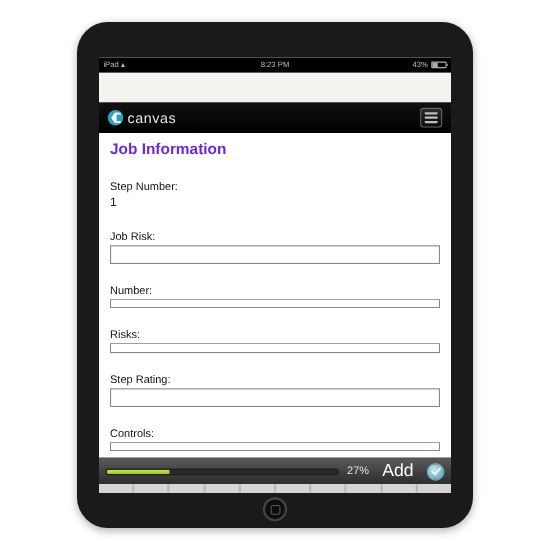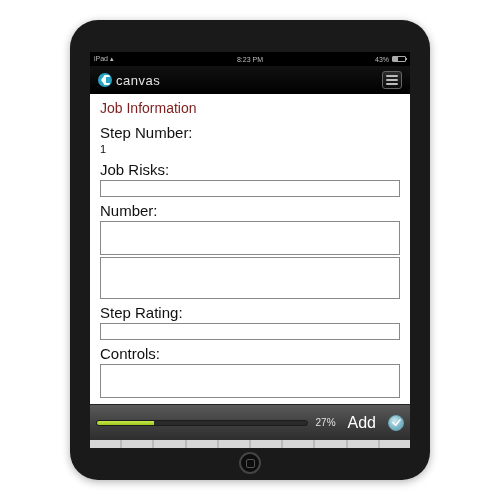--- a/index.html
+++ b/index.html
@@ -63,20 +63,21 @@
   }
   .statusbar .center { position: absolute; left: 50%; transform: translateX(-50%); }
   .statusbar .right { display: flex; align-items: center; gap: 3px; }
   .appbar {
     height: 28px;
     background: linear-gradient(#121212, #000);
     display: flex;
     align-items: center;
     justify-content: space-between;
     padding: 0 8px;
+    margin-top: 27px;
   }
   .brand {
     display: flex;
     align-items: center;
     gap: 4px;
   }
   .brand-mark {
     width: 14px;
     height: 14px;
     border-radius: 50%;
@@ -121,29 +122,29 @@
   .content {
     flex: 1;
     background: #fff;
     padding: 6px 10px;
     overflow: hidden;
     display: flex;
     flex-direction: column;
     gap: 2px;
   }
   .section-title {
-    color: #7f1d1d;
+    color: #6d28d9;
     font-size: 14px;
-    font-weight: 400;
+    font-weight: 700;
     margin-bottom: 3px;
   }
   .field-label {
-    font-size: 15px;
+    font-size: 10px;
     color: #111;
-    margin-top: 3px;
+    margin-top: 17px;
   }
   .static-value {
     font-size: 11px;
     color: #111;
     margin-bottom: 1px;
   }
   .input-single {
     width: 100%;
     height: 18px;
     border: 1px solid #888;
@@ -158,21 +159,21 @@
     background: #fff;
     resize: none;
     font-size: 10px;
     padding: 2px 4px;
     font-family: inherit;
   }
   .ta-h  { height: 38px; }
   .ta-r  { height: 48px; }
   .ta-c  { height: 38px; }
   .footer {
-    height: 36px;
+    height: 24px;
     background: linear-gradient(#5a5a5a, #3d3d3d 60%, #2e2e2e);
     display: flex;
     align-items: center;
     padding: 0 6px;
     gap: 8px;
     border-top: 1px solid #222;
   }
   .progress-track {
     flex: 1;
     height: 6px;
@@ -253,26 +254,27 @@
         <span></span>
       </div>
     </div>
 
     <div class="content">
       <div class="section-title">Job Information</div>
 
       <div class="field-label">Step Number:</div>
       <div class="static-value">1</div>
 
-      <div class="field-label">Job Risks:</div>
+      <div class="field-label">Job Risk:</div>
       <input class="input-single" value="" style="">
 
       <div class="field-label">Number:</div>
       <textarea class="input-multi ta-h" style=""></textarea>
 
+      <div class="field-label">Risks:</div>
       <textarea class="input-multi ta-r" style=""></textarea>
 
       <div class="field-label">Step Rating:</div>
       <input class="input-single" value="" style="">
 
       <div class="field-label">Controls:</div>
       <textarea class="input-multi ta-c" style=""></textarea>
     </div>
 
     <div class="footer">

